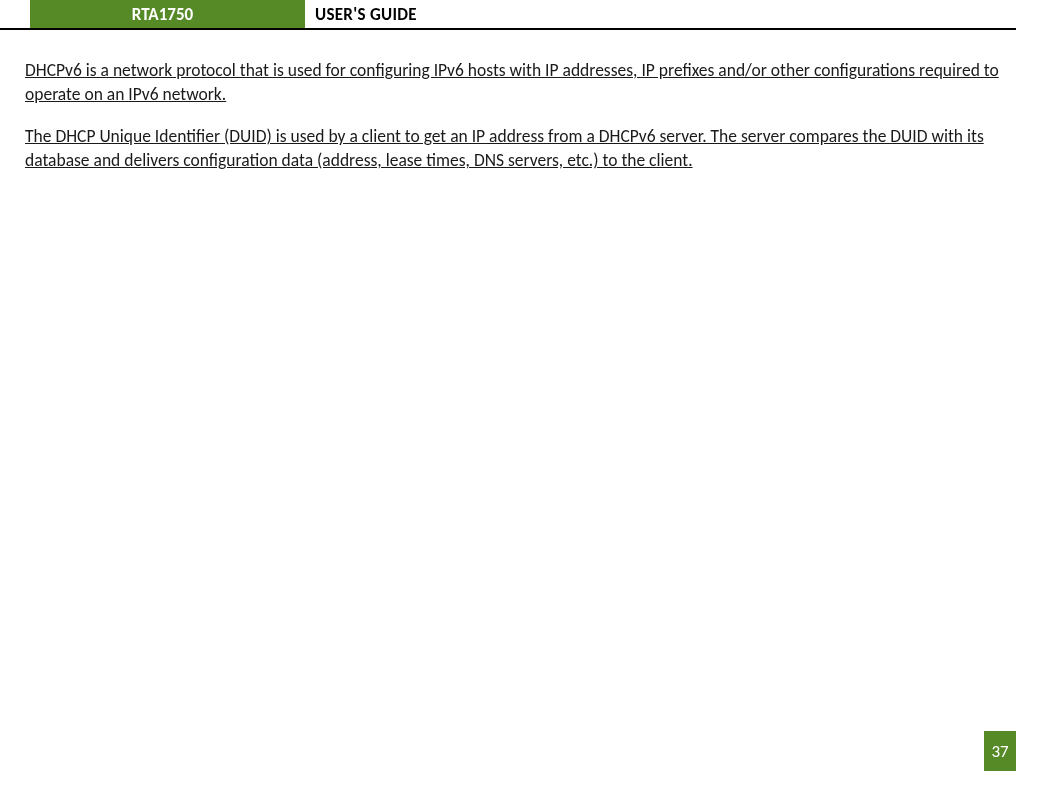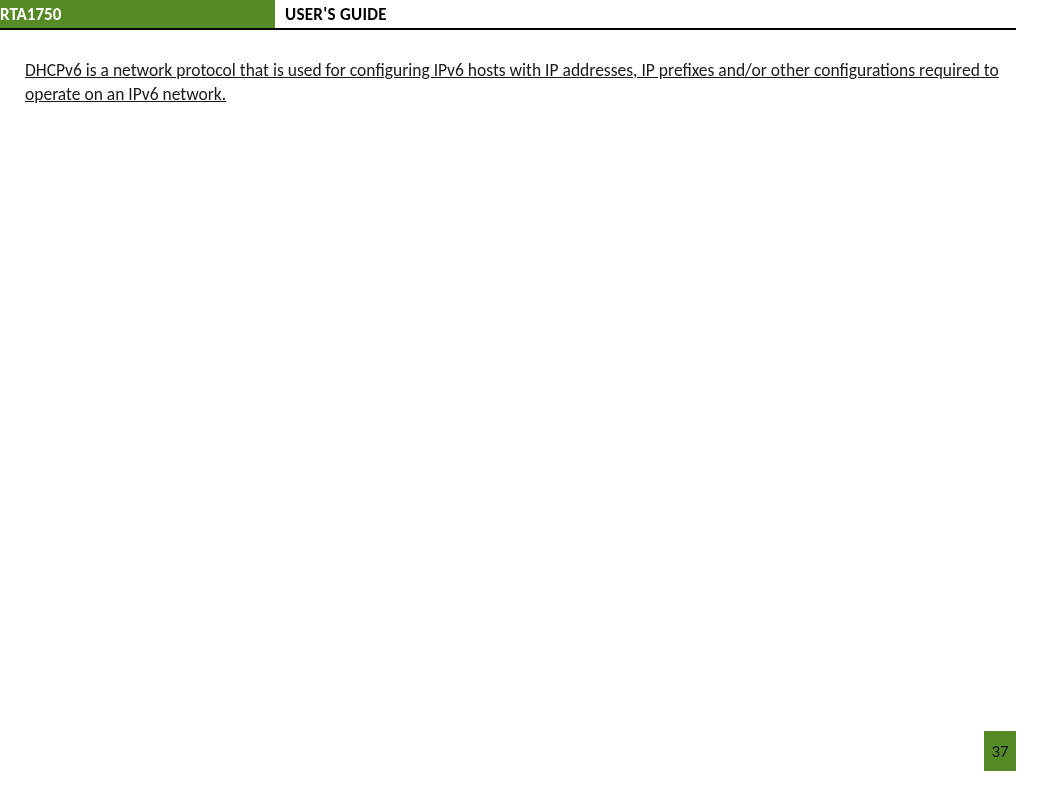--- a/index.html
+++ b/index.html
@@ -22,24 +22,25 @@
       margin-left: 0;
       margin-right: 25px;
     }
     .header-left-block {
       background-color: #568a27;
       color: #ffffff;
       font-weight: bold;
       font-size: 17px;
       display: flex;
       align-items: center;
-      justify-content: flex-start;
+      justify-content: center;
       padding-right: 10px;
       width: 275px;
       height: 100%;
+      margin-left: 30px;
     }
     .header-title {
       font-weight: bold;
       font-size: 17px;
       color: #000;
       display: flex;
       align-items: center;
       padding-left: 10px;
       letter-spacing: 0.3px;
       text-align: right;
@@ -52,38 +53,39 @@
       text-decoration: underline;
     }
     .content p {
       margin-bottom: 18px;
     }
     .page-number {
       position: absolute;
       bottom: 20px;
       right: 25px;
       background-color: #568a27;
-      color: #0f172a;
+      color: #ffffff;
       width: 32px;
       height: 40px;
       display: flex;
       align-items: center;
       justify-content: center;
       font-size: 17px;
     }
   </style>
 </head>
 <body>
 
 <div class="header-bar">
   <div class="header-left-block">
     <span>RTA1750</span>
   </div>
   <div class="header-title">USER'S GUIDE</div>
 </div>
 
 <div class="content">
   <p>DHCPv6 is a network protocol that is used for configuring IPv6 hosts with IP addresses, IP prefixes and/or other configurations required to operate on an IPv6 network.</p>
+  <p>The DHCP Unique Identifier (DUID) is used by a client to get an IP address from a DHCPv6 server. The server compares the DUID with its database and delivers configuration data (address, lease times, DNS servers, etc.) to the client.</p>
 </div>
 
 <div class="page-number">
   <span>37</span>
 </div>
 
 </body></html>

